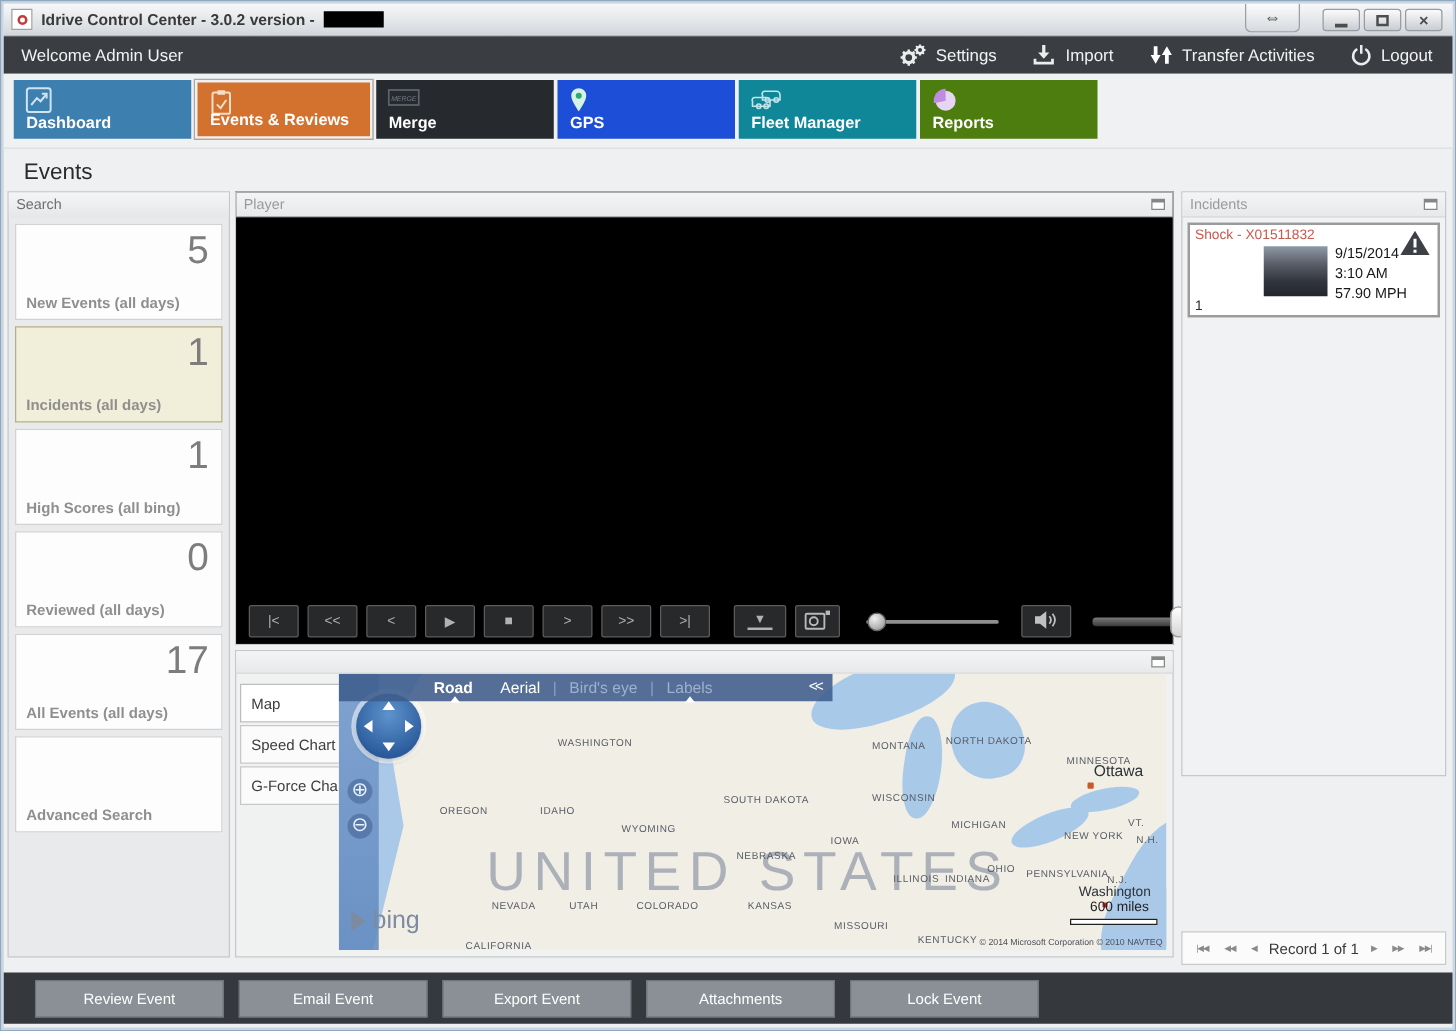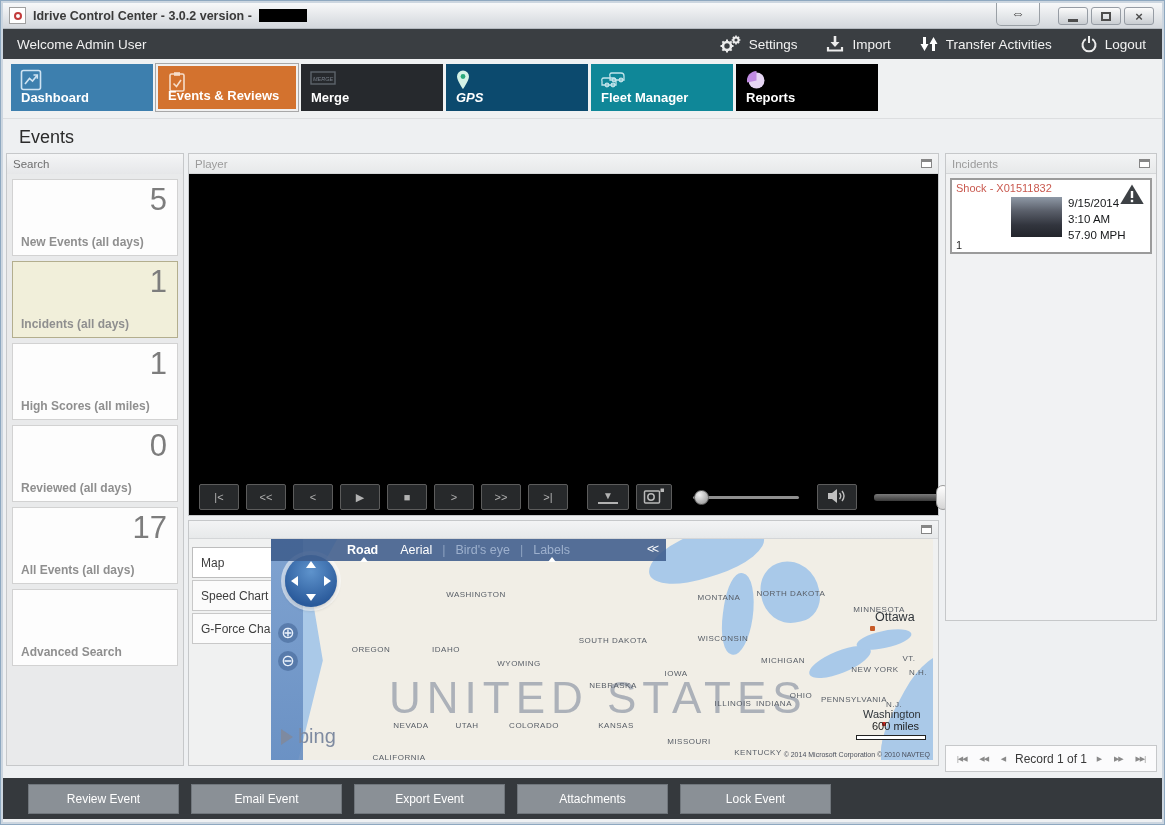--- a/index.html
+++ b/index.html
@@ -265,41 +265,41 @@
           </svg></span>
         <span class="t-label">Events &amp; Reviews</span>
       </div>
       <div class="tab" style="background: rgb(38, 41, 45);">
         <span class="t-icon"><svg width="26" height="18" viewBox="0 0 26 18">
             <rect x="1" y="3" width="24" height="12" fill="none" stroke="#5d646c" stroke-width="1.4"></rect>
             <text x="13" y="11.5" text-anchor="middle" font-size="5.5" font-style="italic" fill="#767e88" font-family="Liberation Sans, sans-serif">MERGE</text>
           </svg></span>
         <span class="t-label">Merge</span>
       </div>
-      <div class="tab" style="background: #0c4a6e; font-style: italic;">
+      <div class="tab" style="background: #1d4ed8;">
         <span class="t-icon"><svg width="16" height="22" viewBox="0 0 16 22">
             <path d="M8 1.5A6 6 0 0 0 2 7.5c0 4.3 6 12.5 6 12.5s6-8.2 6-12.5A6 6 0 0 0 8 1.5z" fill="#d5f2e6"></path>
             <circle cx="8" cy="7.5" r="2.4" fill="#2aa97b"></circle>
           </svg></span>
         <span class="t-label">GPS</span>
       </div>
       <div class="tab" style="background: rgb(15, 135, 152);">
         <span class="t-icon"><svg width="30" height="20" viewBox="0 0 30 20">
             <g stroke="#c2e4ea" fill="none" stroke-width="1.3">
               <path d="M12 4h9a3 3 0 0 1 3 3v4H10V7a2 2 0 0 1 2-3z"></path>
               <circle cx="14" cy="11" r="1.8"></circle>
               <circle cx="21" cy="11" r="1.8"></circle>
               <path d="M4 9h9a3 3 0 0 1 3 3v4H2v-4a2 2 0 0 1 2-3z"></path>
               <circle cx="7" cy="16" r="1.8"></circle>
               <circle cx="13" cy="16" r="1.8"></circle>
             </g>
           </svg></span>
         <span class="t-label">Fleet Manager</span>
       </div>
-      <div class="tab" style="background: #000000;">
+      <div class="tab" style="background: #4d7c0f;">
         <span class="t-icon"><svg width="22" height="22" viewBox="0 0 22 22">
             <circle cx="11.5" cy="11.5" r="8" fill="#e6d6f4"></circle>
             <path d="M11.5 11.5V2a9.5 9.5 0 0 0-9.3 11.6z" fill="#c08be2"></path>
           </svg></span>
         <span class="t-label">Reports</span>
       </div>
     </div>
 
   <div class="page-title">Events</div>
 
@@ -309,21 +309,21 @@
         <div class="card">
           <div class="count">5</div>
           <div class="label">New Events (all days)</div>
         </div>
         <div class="card selected">
           <div class="count">1</div>
           <div class="label">Incidents (all days)</div>
         </div>
         <div class="card">
           <div class="count">1</div>
-          <div class="label">High Scores (all miles)</div>
+          <div class="label">High Scores (all bing)</div>
         </div>
         <div class="card">
           <div class="count">0</div>
           <div class="label">Reviewed (all days)</div>
         </div>
         <div class="card">
           <div class="count">17</div>
           <div class="label">All Events (all days)</div>
         </div>
         <div class="card">

